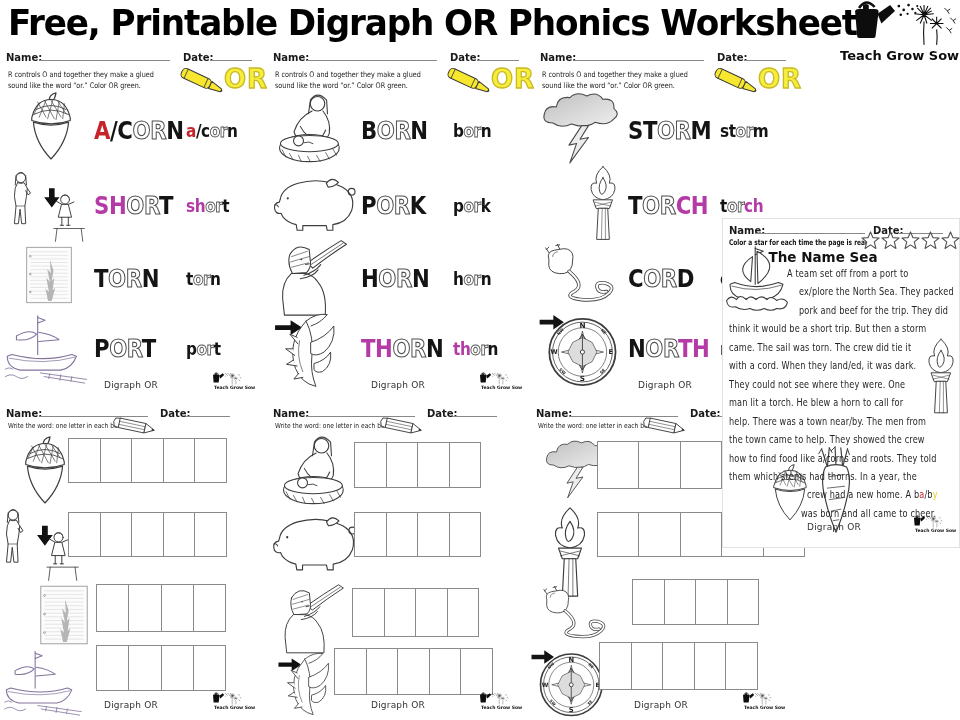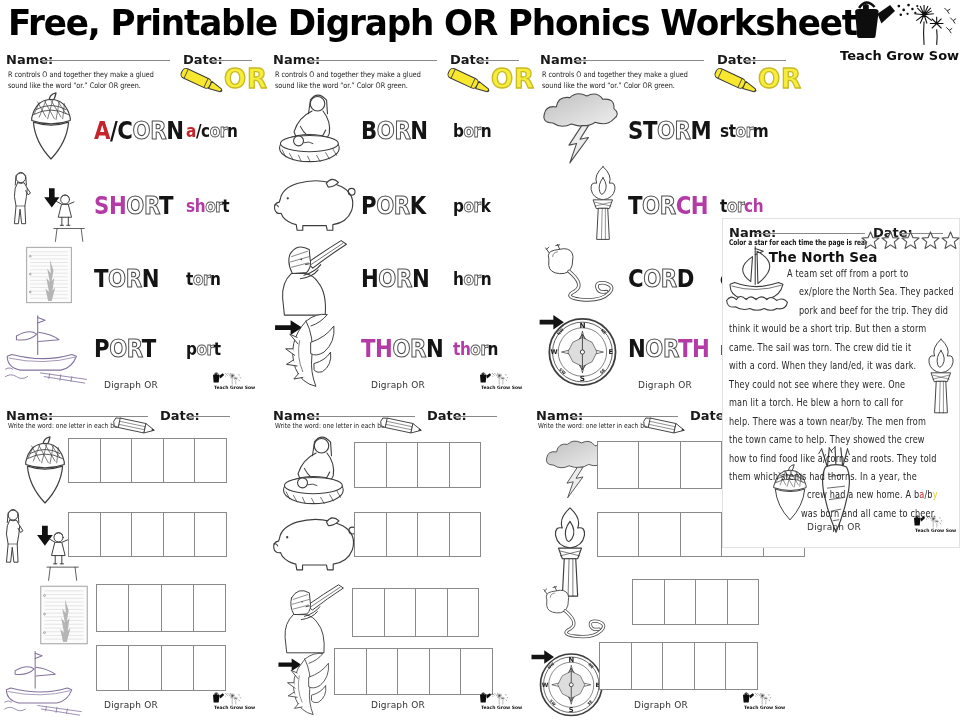--- a/index.html
+++ b/index.html
@@ -6,21 +6,21 @@
 html,body{background:#fff}
 body{width:960px;height:720px;overflow:hidden;font-family:"DejaVu Sans",sans-serif}
 #page{position:relative;width:960px;height:720px;background:#fff;overflow:hidden}
 #title{position:absolute;left:8px;top:2px;font-size:36px;font-weight:bold;letter-spacing:-1.2px;white-space:nowrap;transform:scaleX(.95);transform-origin:left top;color:#000;z-index:8}
 #brand{position:absolute;left:830px;top:0;width:128px;height:70px;z-index:9}
 #brand-art{position:absolute;left:0;top:0;width:128px;height:47px}
 #brand-art svg{width:100%;height:100%;display:block}
 #brand-text{position:absolute;left:10px;top:48px;font-size:13px;font-weight:bold;white-space:nowrap;color:#0d0d0d}
 .ws{position:absolute;background:#fff}
 #ws-read{z-index:5;border:1px solid #e2e2e2}
-.lbl{position:absolute;font-size:13px;font-weight:bold;color:#1a1a1a;white-space:nowrap}
+.lbl{position:absolute;font-size:10px;font-weight:bold;color:#1a1a1a;white-space:nowrap}
 .uline{position:absolute;height:8px;border-bottom:1px solid #888}
 .instr{position:absolute;font-size:7.6px;color:#1a1a1a;white-space:nowrap;transform:scaleX(.85);transform-origin:left top}
 .winstr{font-size:7px}
 .starinstr{position:absolute;font-size:7.8px;font-weight:bold;color:#111;white-space:nowrap;transform:scaleX(.75);transform-origin:left top}
 .orbadge{position:absolute;font-weight:bold;font-size:26px;letter-spacing:1px;color:#f6ee3a;-webkit-text-stroke:1.3px #c9b928}
 .word{position:absolute;font-weight:bold;white-space:nowrap;transform:scaleX(.85);transform-origin:left top}
 .big{font-size:25px;letter-spacing:-.5px}
 .small{font-size:18px;letter-spacing:-.5px}
 .c-k{color:#141414}
 .c-r{color:#c6242b}
@@ -866,21 +866,21 @@
       <div class="icon" style="left: 198px; top: 12px; width: 19px; height: 19px;">
         <svg viewBox="0 0 20 20">
           <polygon points="10,1 12.6,7 19,7.4 14,11.5 15.7,18.4 10,14.6 4.3,18.4 6,11.5 1,7.4 7.4,7" fill="#fff" stroke="#555" stroke-width="1.2" stroke-linejoin="round"></polygon>
         </svg>
       </div>
       <div class="icon" style="left: 218px; top: 12px; width: 19px; height: 19px;">
         <svg viewBox="0 0 20 20">
           <polygon points="10,1 12.6,7 19,7.4 14,11.5 15.7,18.4 10,14.6 4.3,18.4 6,11.5 1,7.4 7.4,7" fill="#fff" stroke="#555" stroke-width="1.2" stroke-linejoin="round"></polygon>
         </svg>
       </div>
-      <div class="rtitle" style="left: 30px; top: 30px; width: 140px;">The North Sea</div>
+      <div class="rtitle" style="left: 30px; top: 30px; width: 140px;">The Name Sea</div>
       <div class="icon" style="left: 0px; top: 26px; width: 68px; height: 68px;">
         <svg viewBox="0 0 72 76">
           <g stroke="#3d3d3d" fill="none" stroke-width="1.2" stroke-linecap="round" stroke-linejoin="round">
             <path d="M34 2 V44"></path>
             <path d="M34 4 L43 7 L34 11"></path>
             <path fill="#fff" d="M36 7 Q64 22 37 43 Z"></path>
             <path fill="#fff" d="M31 13 Q10 27 29 41 Z"></path>
             <path fill="#fff" d="M6 44 Q5 56 19 60 L49 60 Q62 57 65 44 L60 42 Q35 51 11 42 Z"></path>
             <path d="M8 46 Q35 54 63 45" stroke-width=".8"></path>
             <path fill="#fff" d="M2 62 Q7 55 13 61 Q17 54 24 61 Q29 55 35 61 Q41 55 47 61 Q52 56 58 62 Q65 58 70 64 Q68 73 58 71 Q52 75 44 71 Q36 75 28 71 Q19 74 12 69 Q3 71 2 62 Z"></path>

